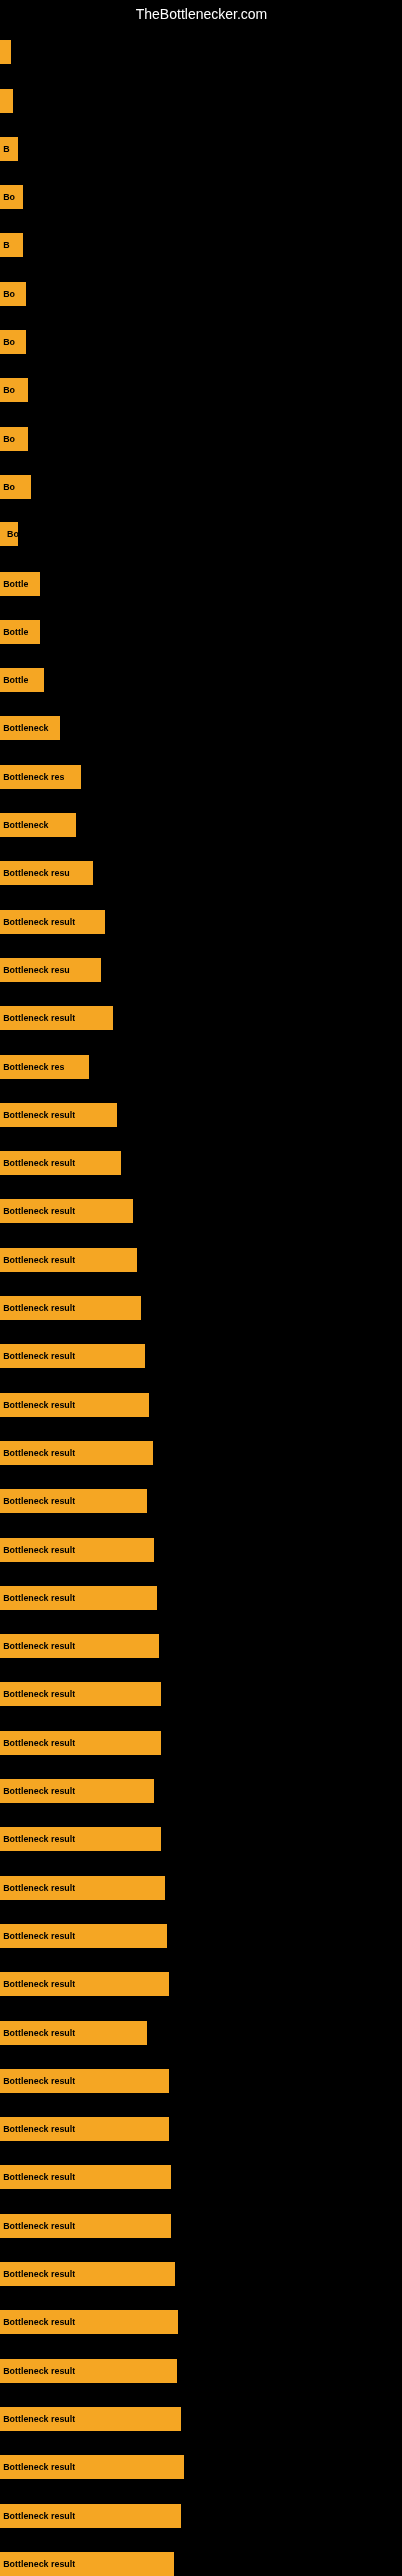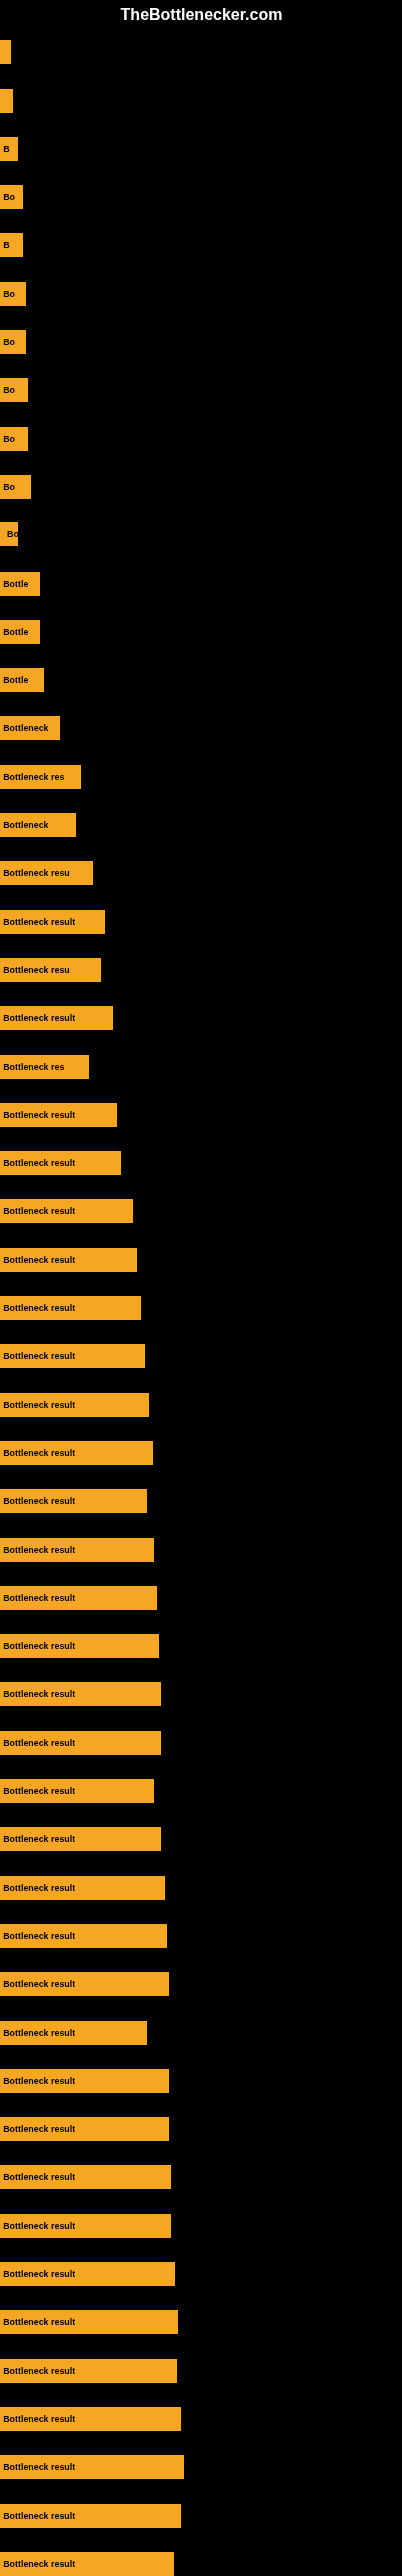--- a/index.html
+++ b/index.html
@@ -14,22 +14,22 @@
       font-family: Arial, sans-serif;
       position: relative;
       overflow: hidden;
     }
     .site-title {
       position: absolute;
       top: 6.4px;
       left: 50%;
       transform: translateX(-50%);
       color: #ffffff;
-      font-size: 16px;
-      font-weight: bold;
+      font-size: 14px;
+      font-weight: normal;
       white-space: nowrap;
     }
     .bottleneck-bar {
       position: absolute;
       left: 0;
       height: 24px;
       background-color: #f5a623;
       display: flex;
       align-items: center;
       padding-left: 3.2px;

